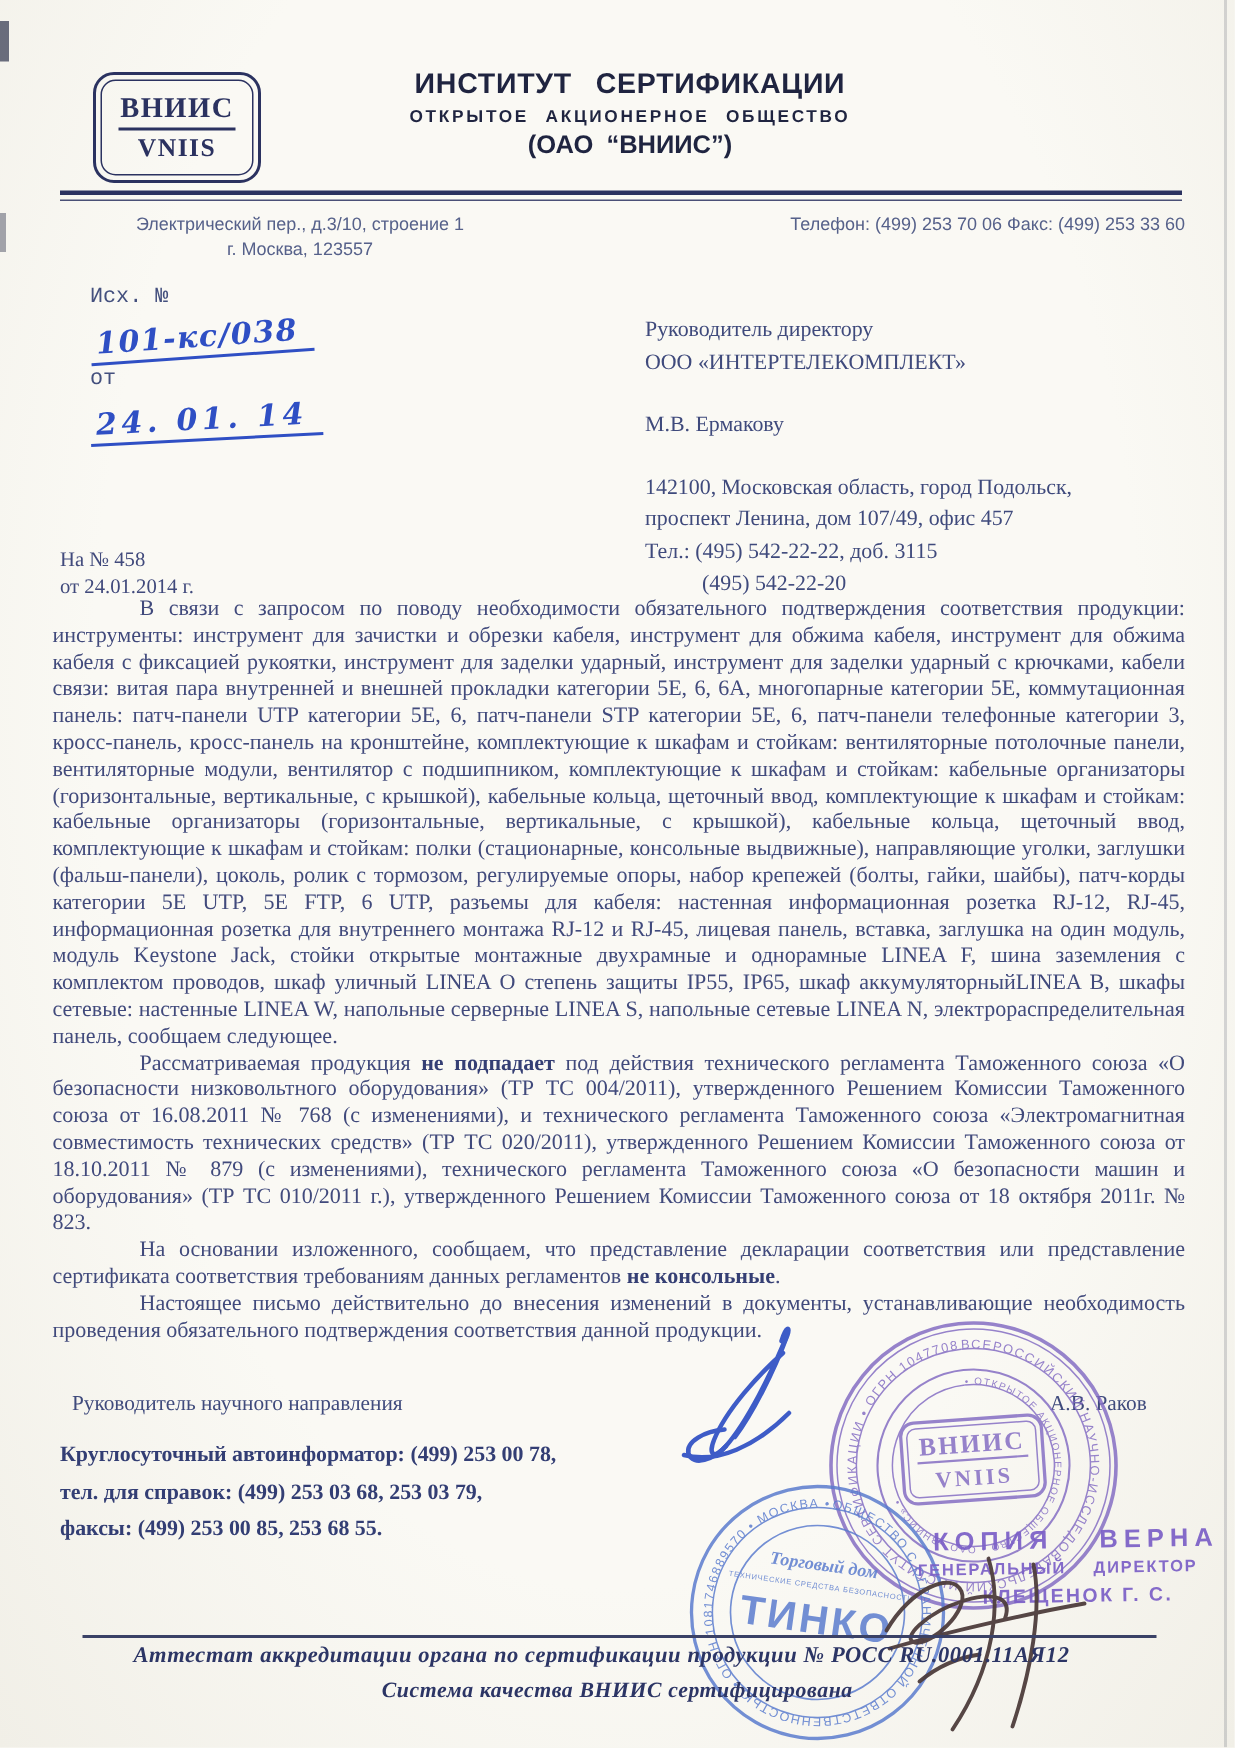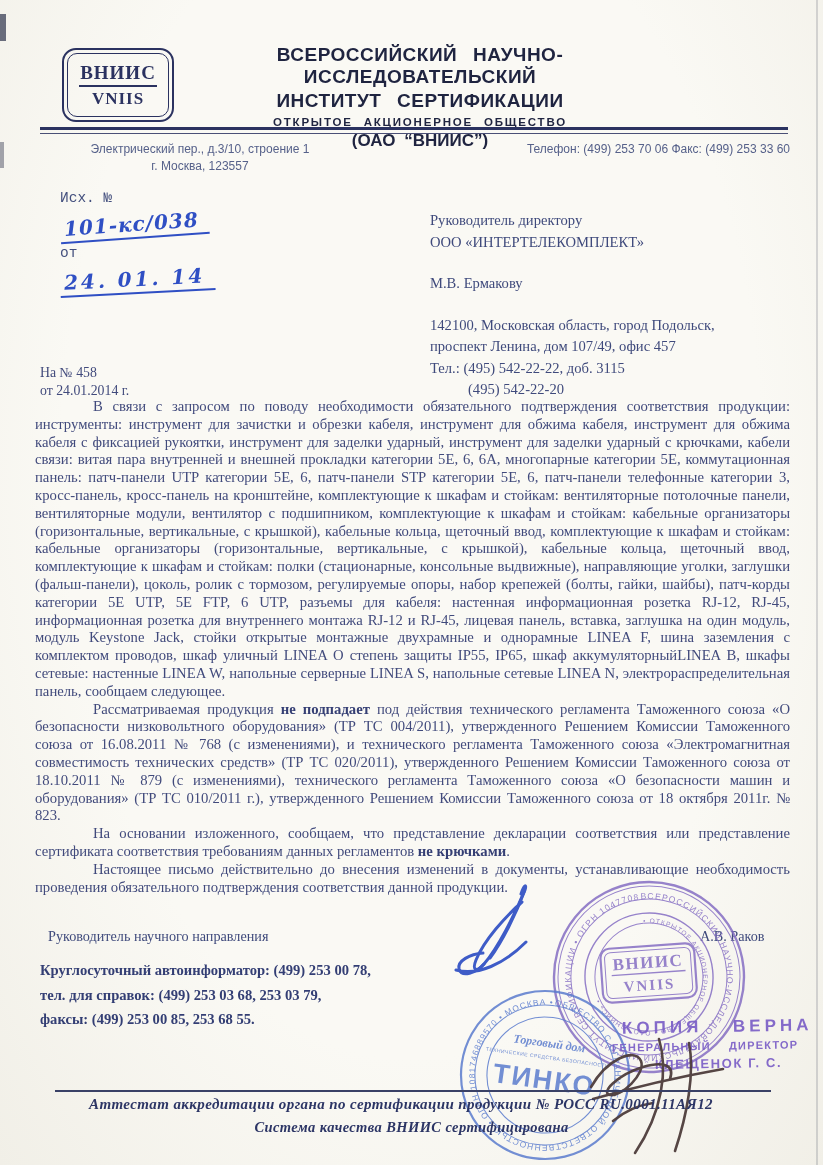--- a/index.html
+++ b/index.html
@@ -97,21 +97,20 @@
 <div class="page">
 
   <div class="logo-box">
     <div class="logo-inner">
       <div class="logo-ru">ВНИИС</div>
       <div class="logo-div"></div>
       <div class="logo-en">VNIIS</div>
     </div>
   </div>
   <div class="title-block">
-    <div class="title-l1">ВСЕРОССИЙСКИЙ  НАУЧНО-ИССЛЕДОВАТЕЛЬСКИЙ</div>
     <div class="title-l2">ИНСТИТУТ  СЕРТИФИКАЦИИ</div>
     <div class="title-l3">ОТКРЫТОЕ  АКЦИОНЕРНОЕ  ОБЩЕСТВО</div>
     <div class="title-l4">(ОАО  “ВНИИС”)</div>
   </div>
   <div class="rule-a"></div>
   <div class="rule-b"></div>
 
   <div class="addr-left">
     <div>Электрический пер., д.3/10,  строение 1</div>
     <div>г. Москва,  123557</div>
@@ -140,21 +139,21 @@
   </div>
 
   <div class="reference">
     <div>На № 458</div>
     <div>от 24.01.2014 г.</div>
   </div>
 
   <div class="body-text">
     <p>В связи с запросом по поводу необходимости обязательного подтверждения соответствия продукции: инструменты: инструмент для зачистки и обрезки кабеля, инструмент для обжима кабеля, инструмент для обжима кабеля с фиксацией рукоятки, инструмент для заделки ударный, инструмент для заделки ударный с крючками, кабели связи: витая пара внутренней и внешней прокладки категории 5Е, 6, 6А, многопарные категории 5Е, коммутационная панель: патч-панели UTP категории 5Е, 6, патч-панели STP категории 5Е, 6, патч-панели телефонные категории 3, кросс-панель, кросс-панель на кронштейне, комплектующие к шкафам и стойкам: вентиляторные потолочные панели, вентиляторные модули, вентилятор с подшипником, комплектующие к шкафам и стойкам: кабельные организаторы (горизонтальные, вертикальные, с крышкой), кабельные кольца, щеточный ввод, комплектующие к шкафам и стойкам: кабельные организаторы (горизонтальные, вертикальные, с крышкой), кабельные кольца, щеточный ввод, комплектующие к шкафам и стойкам: полки (стационарные, консольные выдвижные), направляющие уголки, заглушки (фальш-панели), цоколь, ролик с тормозом, регулируемые опоры, набор крепежей (болты, гайки, шайбы), патч-корды категории 5Е UTP, 5Е FTP, 6 UTP, разъемы для кабеля: настенная информационная розетка RJ-12, RJ-45, информационная розетка для внутреннего монтажа RJ-12 и RJ-45, лицевая панель, вставка, заглушка на один модуль, модуль Keystone Jack, стойки открытые монтажные двухрамные и однорамные LINEA F, шина заземления с комплектом проводов, шкаф уличный LINEA O степень защиты IP55, IP65, шкаф аккумуляторныйLINEA B, шкафы сетевые: настенные LINEA W, напольные серверные LINEA S, напольные сетевые LINEA N, электрораспределительная панель, сообщаем следующее.</p>
     <p><span>Рассматриваемая продукция </span><b>не подпадает</b><span> под действия технического регламента Таможенного союза «О безопасности низковольтного оборудования» (ТР ТС 004/2011), утвержденного Решением Комиссии Таможенного союза от 16.08.2011 № 768 (с изменениями), и технического регламента Таможенного союза «Электромагнитная совместимость технических средств» (ТР ТС 020/2011), утвержденного Решением Комиссии Таможенного союза от 18.10.2011 № 879 (с изменениями), технического регламента Таможенного союза «О безопасности машин и оборудования» (ТР ТС 010/2011 г.), утвержденного Решением Комиссии Таможенного союза от 18 октября 2011г. № 823.</span></p>
-    <p><span>На основании изложенного, сообщаем, что представление декларации соответствия или представление сертификата соответствия требованиям данных регламентов </span><b>не крючками</b><span>.</span></p>
+    <p><span>На основании изложенного, сообщаем, что представление декларации соответствия или представление сертификата соответствия требованиям данных регламентов </span><b>не консольные</b><span>.</span></p>
     <p>Настоящее письмо действительно до внесения изменений в документы, устанавливающие необходимость проведения обязательного подтверждения соответствия данной продукции.</p>
   </div>
 
   <div class="sig-position">Руководитель научного направления</div>
   <div class="sig-name">А.В. Раков</div>
 
   <svg class="svg-abs" style="left:438px; top:872px;" width="115" height="115" viewBox="0 0 115 115">
     <g fill="none" stroke="#2f4fc4" stroke-width="3" stroke-linecap="round" opacity="0.92">
       <path d="M86 20 C76 44 60 76 46 92 C38 101 34 98 38 88 C46 68 68 44 84 30"></path>
       <path d="M52 86 C64 70 78 42 87 18 C89 12 86 12 83 22"></path>

